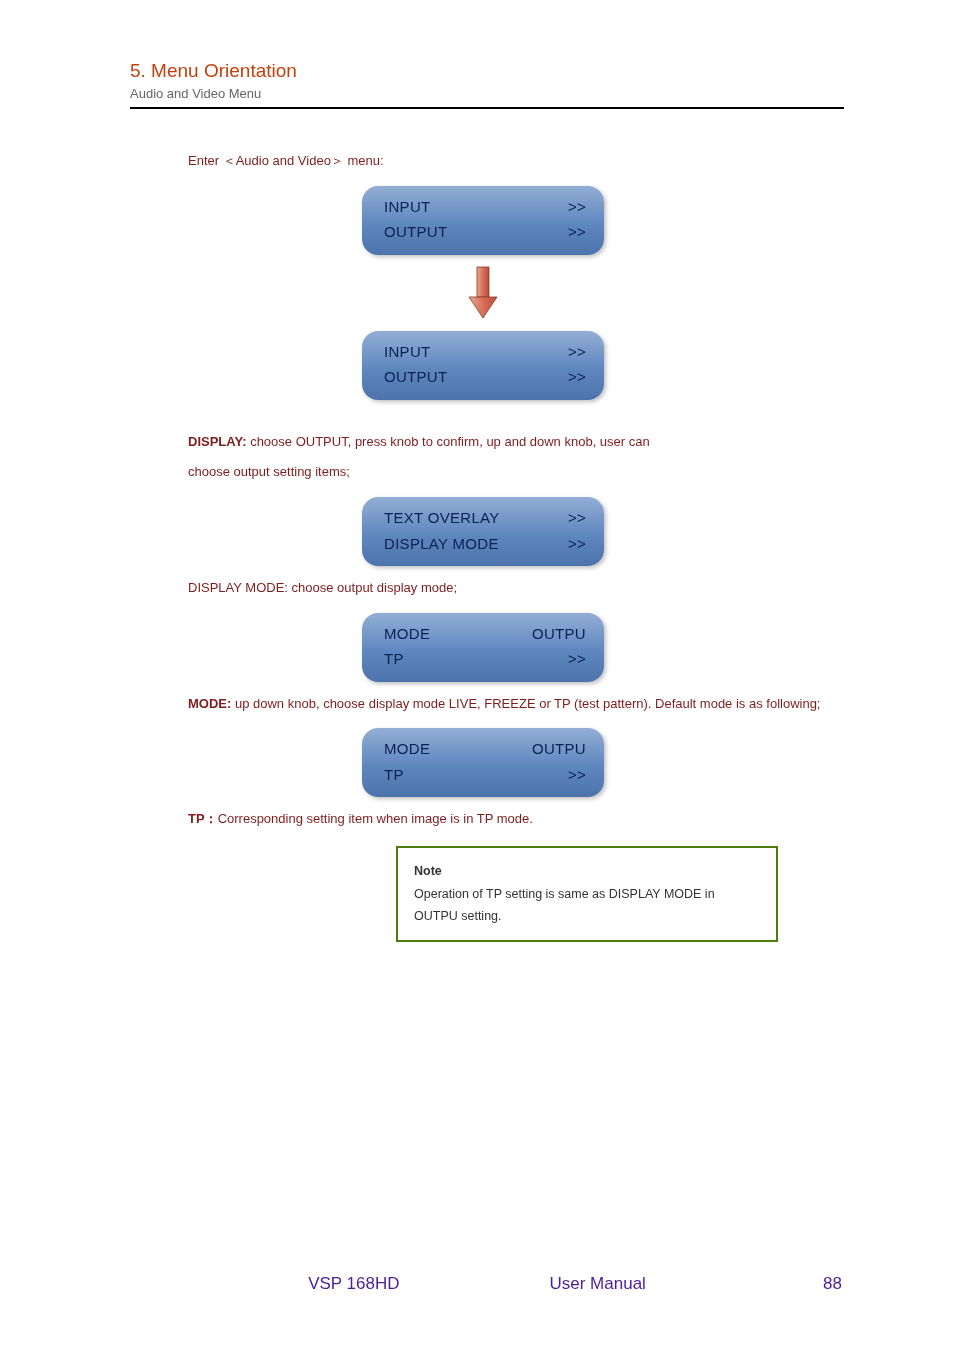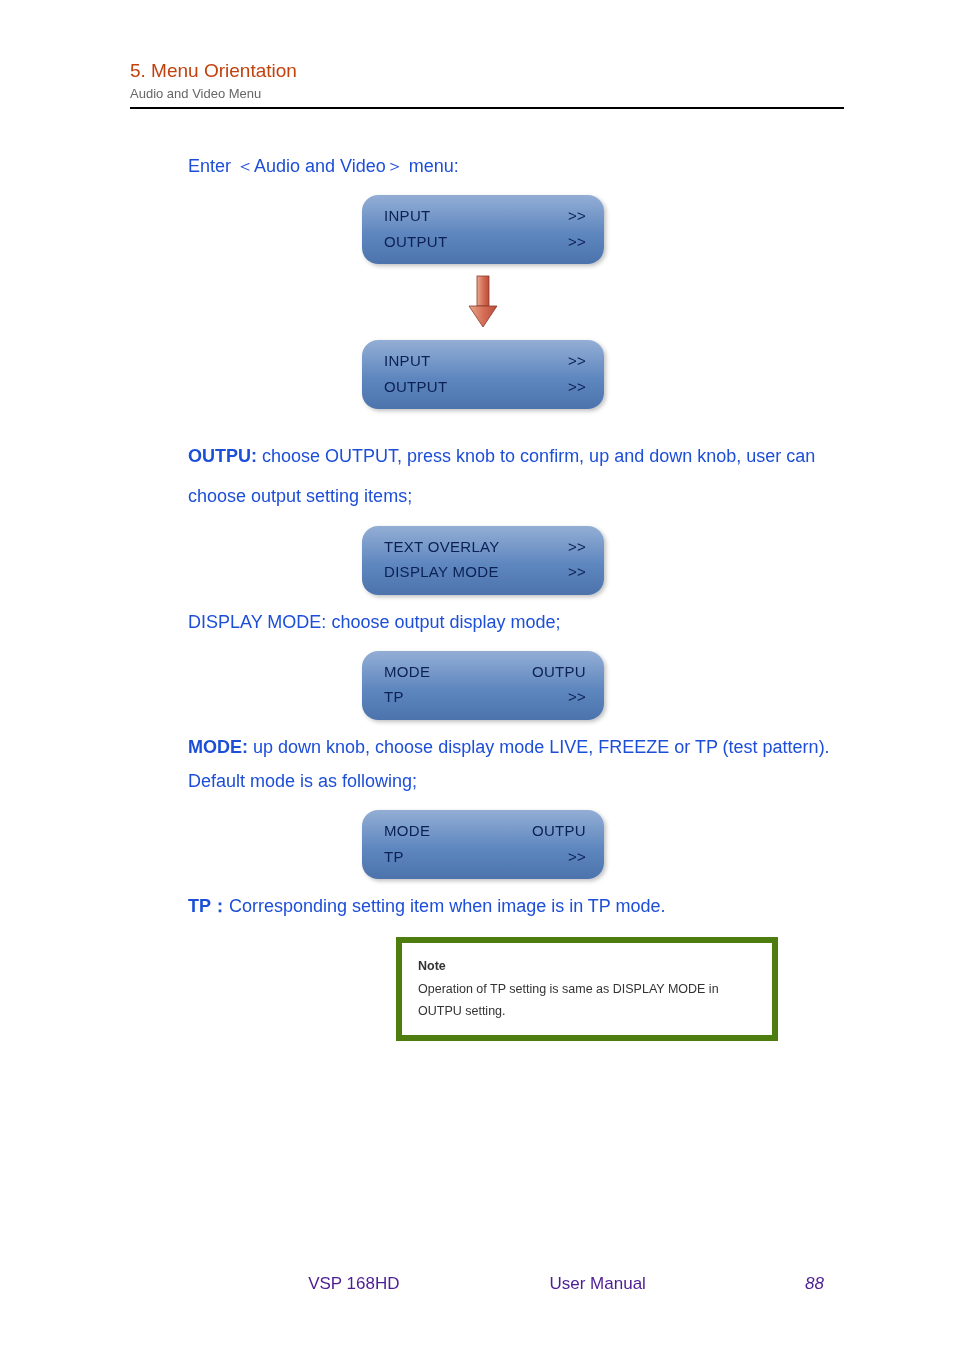--- a/index.html
+++ b/index.html
@@ -25,23 +25,23 @@
     font-size: 13px;
     color: #666;
     margin-bottom: 6px;
   }
   .rule {
     border: none;
     border-top: 2px solid #000;
     margin-bottom: 40px;
   }
   .body-text {
-    font-size: 18px;
+    font-size: 13px;
     line-height: 1.9;
-    color: #1d4ed8;
+    color: #7f1d1d;
     margin-bottom: 12px;
   }
   .indent-block {
     margin-left: 58px;
   }
   .bold { font-weight: bold; }
   .panel-wrap {
     display: flex;
     justify-content: flex-start;
     margin: 6px 0 10px 232px;
@@ -68,42 +68,42 @@
     justify-content: space-between;
     color: #0b2054;
     font-size: 15px;
     line-height: 1.7;
     letter-spacing: 0.3px;
   }
   .panel-row .lbl { white-space: nowrap; }
   .panel-row .val { white-space: nowrap; padding-right: 2px; }
   .arrow-svg { width: 40px; height: 56px; }
   .note-box {
-    border: 6px solid #4d7c0f;
+    border: 2px solid #4d7c0f;
     padding: 12px 16px;
     margin: 14px 0 0 266px;
     width: 382px;
   }
   .note-text {
     font-size: 12.5px;
     line-height: 1.8;
     color: #333;
   }
   .footer {
     position: absolute;
     bottom: 56px;
     left: 0;
     width: 100%;
     display: flex;
     justify-content: center;
     gap: 150px;
     font-size: 17px;
     color: #4c1d95;
   }
-  .footer .pN { position: absolute; right: 130px; font-style: italic; }
+  .footer .pN { position: absolute; right: 112px; }
 </style>
 </head>
 <body>
 
 <div class="page">
 
   <div class="section-heading">5. Menu Orientation</div>
   <div class="subheading">Audio and Video Menu</div>
   <hr class="rule">
 
@@ -145,21 +145,21 @@
         <span class="val">&gt;&gt;</span>
       </div>
       <div class="panel-row">
         <span class="lbl">OUTPUT</span>
         <span class="val">&gt;&gt;</span>
       </div>
     </div>
   </div>
 
   <div class="body-text indent-block" style="margin-top:30px;">
-    <span class="bold">OUTPU:</span><span> choose OUTPUT, press knob to confirm, up and down knob, user can</span>
+    <span class="bold">DISPLAY:</span><span> choose OUTPUT, press knob to confirm, up and down knob, user can</span>
   </div>
   <div class="body-text indent-block" style="margin-top:-6px;">choose output setting items;</div>
 
   <div class="panel-wrap" style="margin-top:4px;">
     <div class="panel">
       <div class="panel-row">
         <span class="lbl">TEXT OVERLAY</span>
         <span class="val">&gt;&gt;</span>
       </div>
       <div class="panel-row">

